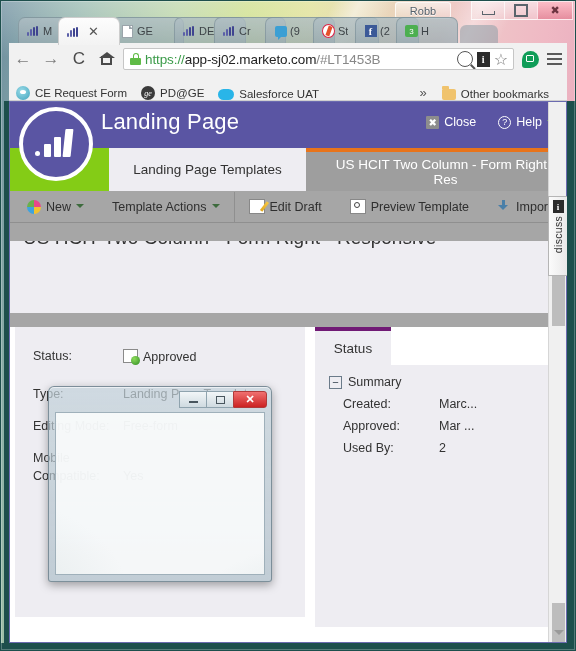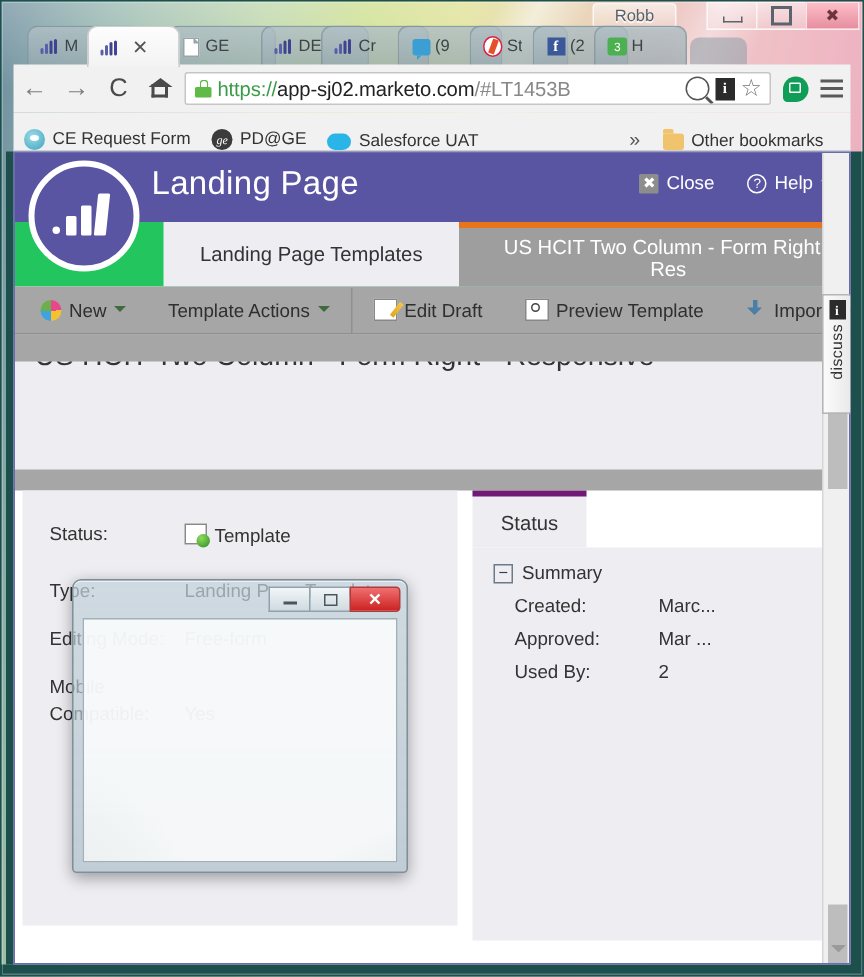--- a/index.html
+++ b/index.html
@@ -145,21 +145,21 @@
   .mk-bars i:nth-child(2){left:9px;width:7px;height:13px;}
   .mk-bars i:nth-child(3){left:19px;width:7px;height:20px;}
   .mk-bars i:nth-child(4){left:29px;width:8px;height:28px;transform:skewX(-6deg);}
   .app-title{position:absolute;left:92px;top:8px;font-size:22px;color:#fff;letter-spacing:.2px;}
   .hdr-actions{position:absolute;right:12px;top:14px;display:flex;align-items:center;gap:22px;}
   .hdr-act{display:flex;align-items:center;gap:5px;font-size:12.5px;color:#fff;}
   .x-ico{width:13px;height:13px;background:#8d8d8d;color:#fff;font-size:10px;display:flex;align-items:center;justify-content:center;border-radius:1px;}
   .q-ico{width:13px;height:13px;border:1.4px solid #fff;border-radius:50%;font-size:9px;display:flex;align-items:center;justify-content:center;box-sizing:border-box;}
   .caret-g{width:0;height:0;border:4px solid transparent;border-top-color:#7ecb4f;margin-top:3px;}
 
-  .app-tabs{position:absolute;left:0;top:47px;width:558px;height:43px;background:#22c55e;display:flex;align-items:flex-end;}
+  .app-tabs{position:absolute;left:0;top:47px;width:558px;height:43px;background:#84cc16;display:flex;align-items:flex-end;}
   .atab{height:43px;display:flex;align-items:center;justify-content:center;font-size:13.5px;box-sizing:border-box;position:relative;}
   .atab.sel{background:#eeedf2;color:#333;}
   .atab.unsel{background:#9e9e9e;color:#fff;border-top:4px solid #e8741b;padding-left:18px;justify-content:flex-start;text-align:center;}
 
   .app-toolbar{position:absolute;left:0;top:90px;width:558px;height:32px;background:#a6a6a6;border-bottom:1px solid #8f8f8f;display:flex;align-items:center;box-sizing:border-box;}
   .tb-item{display:flex;align-items:center;gap:5px;font-size:12.5px;color:#2f2f2f;padding:0 14px;height:30px;white-space:nowrap;border-right:1px solid #8f8f8f;}
   .tb-item:nth-child(1),.tb-item:nth-child(2){border-right:none;}
   .tb-sep{width:1px;height:30px;background:#8f8f8f;}
   .caret-dk{width:0;height:0;border:4px solid transparent;border-top-color:#3d6b3d;margin-top:3px;}
   .ico-new{width:14px;height:14px;border-radius:50%;background:conic-gradient(#e8478b 0 25%, #f2c230 0 50%, #3fa3dd 0 75%, #6ab04c 0 100%);}
@@ -457,21 +457,21 @@
     <div class="pg-title-band"></div>
     <div class="pg-title">
       <div class="title-clip">US HCIT Two Column - Form Right - Responsive</div>
     </div>
     <div class="pg-white"></div>
     <div class="gray-band"></div>
 
     <div class="panel-left">
       <div class="kv kv-l" style="top:22px;">Status:</div>
       <div class="kv kv-v" style="top:22px;">
-        <span class="ok-ico"></span><span>Template</span>
+        <span class="ok-ico"></span><span>Approved</span>
       </div>
 
       <div class="kv kv-l" style="top:60px;">Type:</div>
       <div class="kv kv-v" style="top:60px;">Landing Page Template</div>
 
       <div class="kv kv-l" style="top:92px;">Editing Mode:</div>
       <div class="kv kv-v" style="top:92px;">Free-form</div>
 
       <div class="kv kv-l" style="top:124px;">Mobile</div>
       <div class="kv kv-l" style="top:142px;">Compatible:</div>

